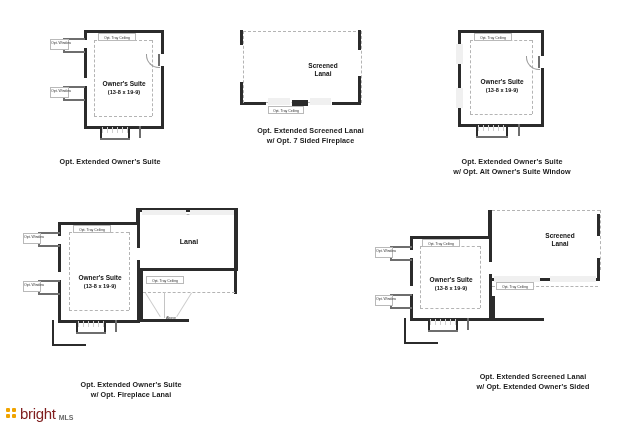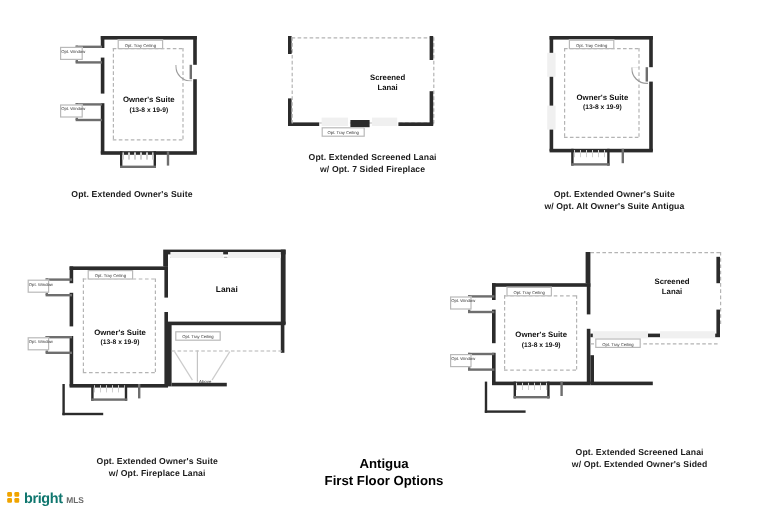--- a/index.html
+++ b/index.html
@@ -110,23 +110,23 @@
   .logo-mark {
     width: 11px; height: 11px;
     position: relative;
   }
   .logo-mark span {
     position: absolute;
     background: #f0a400;
     border-radius: 1px;
   }
   .logo-text {
-    font-size: 12px;
-    font-weight: bold;
-    color: #0f766e;
+    font-size: 15px;
+    font-weight: normal;
+    color: #7f1d1d;
     letter-spacing: -0.3px;
   }
   .logo-mls {
     font-size: 7px;
     color: #6a6a6a;
     font-weight: bold;
     align-self: flex-end;
     padding-bottom: 1px;
   }
 </style>
@@ -248,21 +248,21 @@
     <div class="wall" style="left:76px; top:110px; width:2px; height:14px;"></div>
     <div class="wall-thin" style="left:46px; top:122px; width:32px; height:1.5px;"></div>
     <div class="wall-thin" style="left:88px; top:110px; width:1.5px; height:12px;"></div>
     <div class="hatch" style="left:48px; top:111px; width:28px; height:6px;"></div>
 
     <div class="wall-thin" style="left:108px; top:42px; width:1.5px; height:12px;"></div>
     <div style="position:absolute; left:96px; top:42px; width:13px; height:13px; border-left:1px solid #9a9a9a; border-bottom:1px solid #9a9a9a; border-radius:0 0 0 13px;"></div>
   </div>
   <div class="caption" style="left:412px; top:157px; width:200px;">
     <span>Opt. Extended Owner's Suite</span><br>
-    <span>w/ Opt. Alt Owner's Suite Antigua</span>
+    <span>w/ Opt. Alt Owner's Suite Window</span>
   </div>
 
   <div class="plan" style="left:14px; top:200px; width:245px; height:170px;">
 
     <div class="wall" style="left:44px; top:22px; width:82px; height:3px;"></div>
     <div class="wall" style="left:123px; top:22px; width:3px; height:26px;"></div>
     <div class="wall" style="left:123px; top:60px; width:3px; height:62px;"></div>
     <div class="wall" style="left:44px; top:22px; width:3px; height:14px;"></div>
     <div class="wall" style="left:44px; top:44px; width:3px; height:28px;"></div>
     <div class="wall" style="left:44px; top:80px; width:3px; height:42px;"></div>
@@ -402,24 +402,20 @@
       <span>Opt. Tray Ceiling</span>
     </div>
     <div class="wall" style="left:120px; top:96px; width:3px; height:24px;"></div>
     <div class="wall" style="left:120px; top:118px; width:52px; height:3px;"></div>
   </div>
   <div class="caption" style="left:438px; top:372px; width:190px;">
     <span>Opt. Extended Screened Lanai</span><br>
     <span>w/ Opt. Extended Owner's Sided</span>
   </div>
 
-  <div class="title-block" style="left:240px; top:380px; width:160px;">
-    <span>Antigua</span><br>
-    <span>First Floor Options</span>
-  </div>
 
   <div class="logo">
     <div class="logo-mark">
       <span style="left:0; top:0; width:4px; height:4px;"></span>
       <span style="left:5.5px; top:0; width:4px; height:4px;"></span>
       <span style="left:0; top:5.5px; width:4px; height:4px;"></span>
       <span style="left:5.5px; top:5.5px; width:4px; height:4px;"></span>
     </div>
     <span class="logo-text">bright</span>
     <span class="logo-mls">MLS</span>

